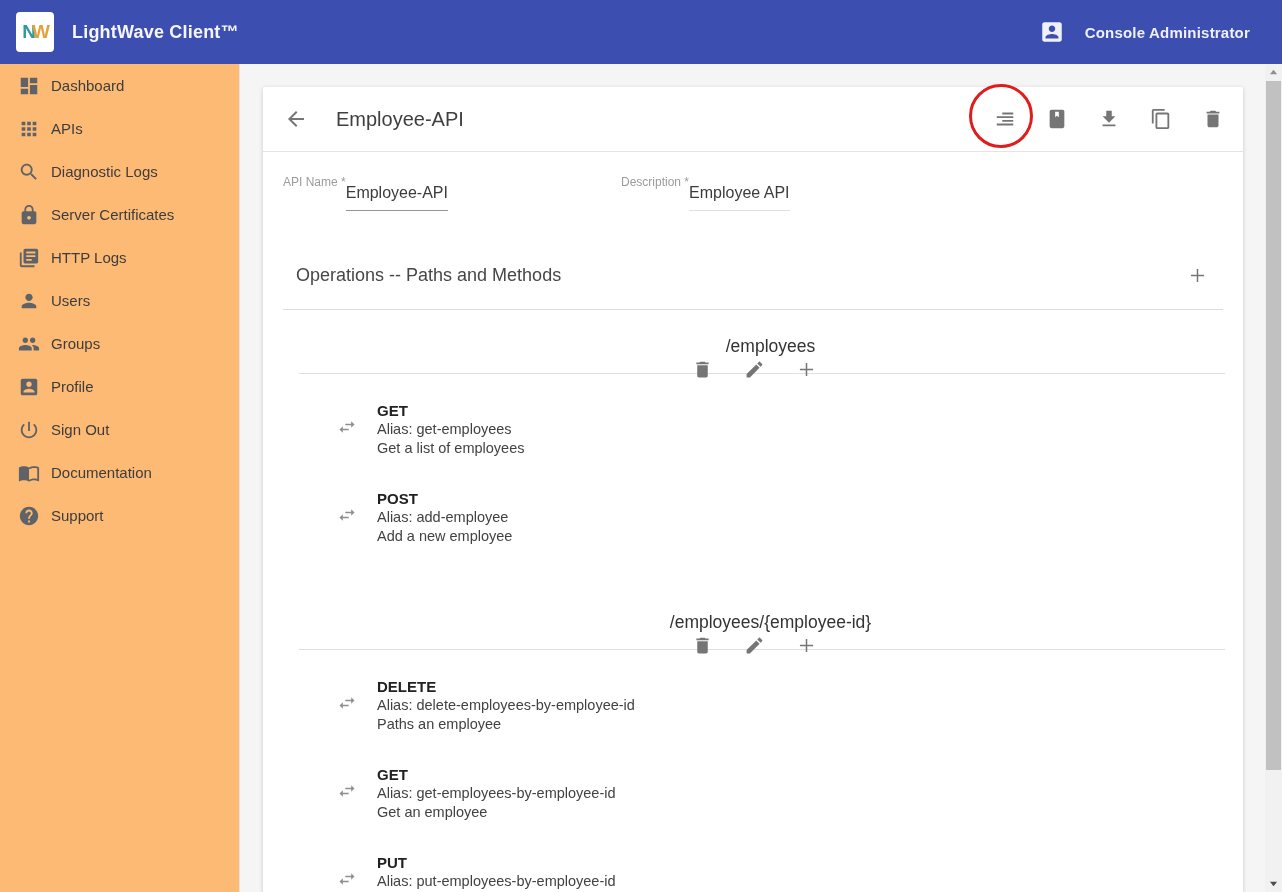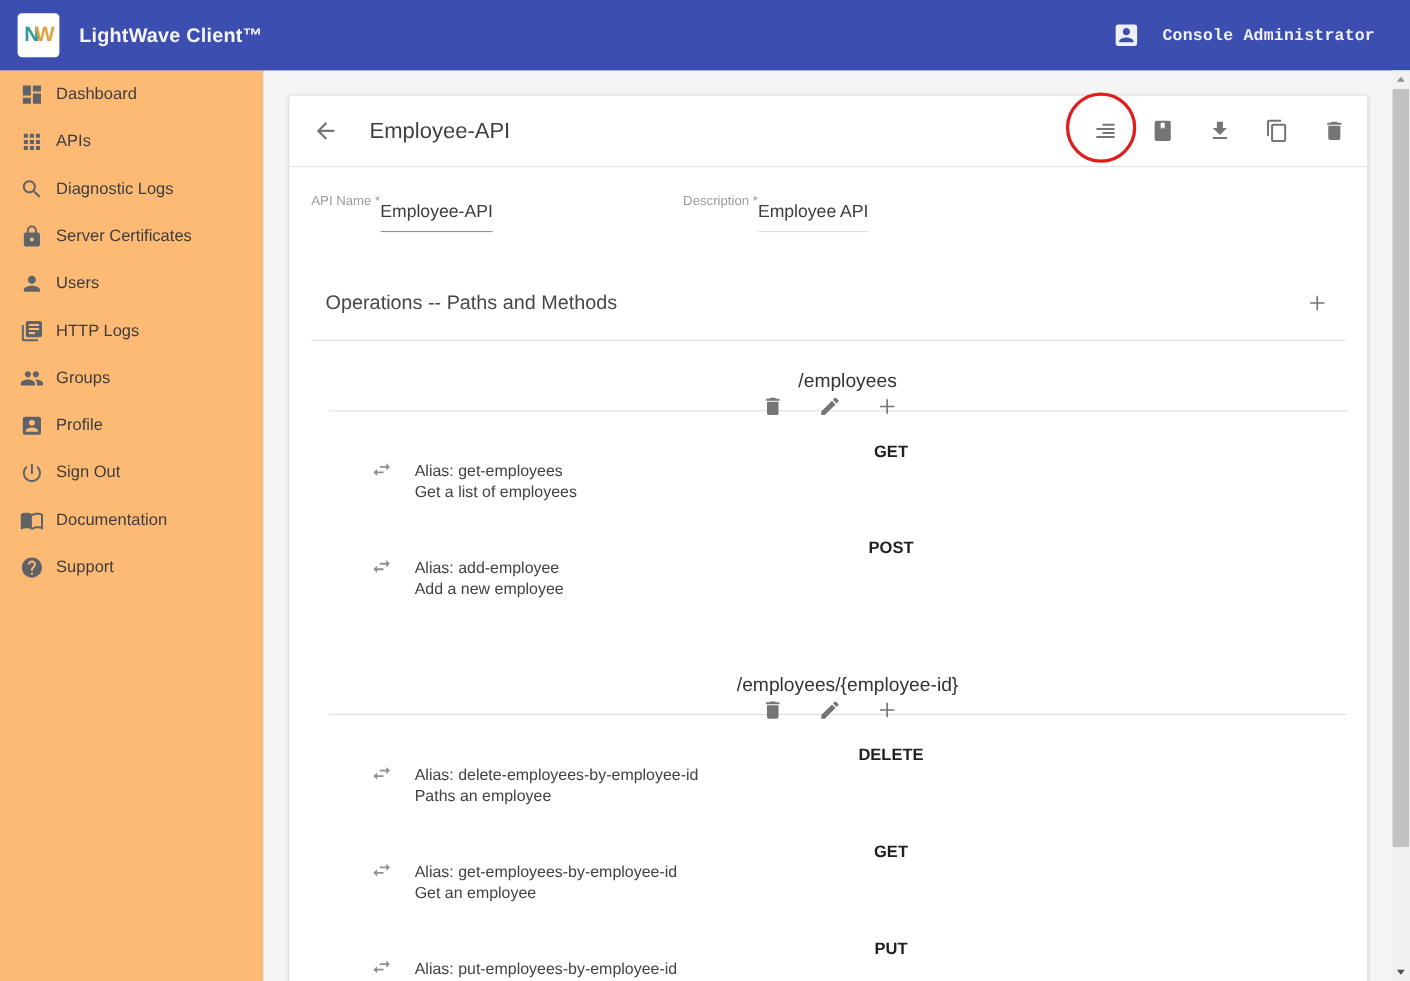--- a/index.html
+++ b/index.html
@@ -8,21 +8,21 @@
 
   
   .appbar { position:absolute; top:0; left:0; width:1282px; height:64px; background:#3d4eb1;
             display:flex; align-items:center; padding:0 14px; z-index:30; }
   .logo-box { width:38px; height:40px; background:#fff; border-radius:4px; display:flex;
               align-items:center; justify-content:center; font-weight:bold; font-size:19px;
               letter-spacing:-2px; margin-left:2px; }
   .logo-n { color:#2f9a9a; }
   .logo-w { color:#e3a23b; margin-left:-2px; }
   .app-title { color:#f5f6fc; font-size:18px; font-weight:bold; margin-left:18px; letter-spacing:.2px; }
-  .appbar-right { margin-left:auto; display:flex; align-items:center; gap:20px; padding-right:18px;font-family:Liberation Mono, monospace; }
+  .appbar-right { margin-left:auto; display:flex; align-items:center; gap:20px; padding-right:18px; }
   .appbar-right svg { width:26px; height:26px; fill:#eef0fa; }
   .appbar-user { color:#eef0fa; font-size:15px; font-weight:bold; letter-spacing:.2px; }
 
   
   .sidebar { position:absolute; top:64px; left:0; width:240px; bottom:0; background:#fdba74;
              border-right:1px solid #e2e2e2; z-index:20; }
   .nav-item { height:43px; display:flex; align-items:center; padding-left:17px; cursor:pointer; }
   .nav-icon-wrap { width:24px; height:24px; display:flex; align-items:center; justify-content:center; }
   .nav-icon-wrap svg { width:22px; height:22px; fill:#5f6368; }
   .nav-label { margin-left:10px; font-size:15px; color:#3d3d3d; }
@@ -62,21 +62,21 @@
 
   
   .path-group { margin-top:0; }
   .path-header { margin:18px 18px 0 36px; height:46px; display:flex; align-items:center;
                  justify-content:space-between; border-bottom:1px solid #e0e0e0;flex-direction:column; }
   .path-title { font-size:17.5px; color:#333; padding-left:17px; margin-top:8px; }
   .path-actions { display:flex; align-items:center; gap:28px; padding-right:16px; }
   .methods { padding:27px 0 9px 0; }
   .method { position:relative; padding-left:114px; margin-bottom:31px; }
   .method-icon { position:absolute; left:74px; top:16px; width:20px; height:20px; fill:#8f8f8f; }
-  .method-name { font-size:15px; font-weight:bold; color:#212121; line-height:19px;text-align:center; }
+  .method-name { font-size:15px; font-weight:bold; color:#212121; line-height:19px; }
   .method-alias, .method-desc { font-size:14.5px; color:#424242; line-height:19px; }
 
   
   .scrollbar { position:absolute; top:64px; right:0; width:17px; bottom:0; background:#f1f1f1; z-index:40; }
   .sb-arrow { position:absolute; left:0; width:17px; height:17px; display:flex; align-items:center; justify-content:center; }
   .sb-up { top:0; }
   .sb-down { bottom:0; }
   .sb-arrow svg { width:9px; height:9px; }
   .sb-thumb { position:absolute; left:1px; top:17px; width:15px; height:689px; background:#c1c1c1; }
 </style>
@@ -194,33 +194,33 @@
         <svg>
           <use href="#lock-icon"></use>
         </svg>
       </span>
     <span class="nav-label">Server Certificates</span>
   </div>
 
   <div class="nav-item">
     <span class="nav-icon-wrap">
         <svg>
+          <use href="#logs-icon"></use>
+        </svg>
+      </span>
+    <span class="nav-label">HTTP Logs</span>
+  </div>
+
+  <div class="nav-item">
+    <span class="nav-icon-wrap">
+        <svg>
           <use href="#person-icon"></use>
         </svg>
       </span>
     <span class="nav-label">Users</span>
-  </div>
-
-  <div class="nav-item">
-    <span class="nav-icon-wrap">
-        <svg>
-          <use href="#logs-icon"></use>
-        </svg>
-      </span>
-    <span class="nav-label">HTTP Logs</span>
   </div>
 
   <div class="nav-item">
     <span class="nav-icon-wrap">
         <svg>
           <use href="#people-icon"></use>
         </svg>
       </span>
     <span class="nav-label">Groups</span>
   </div>

